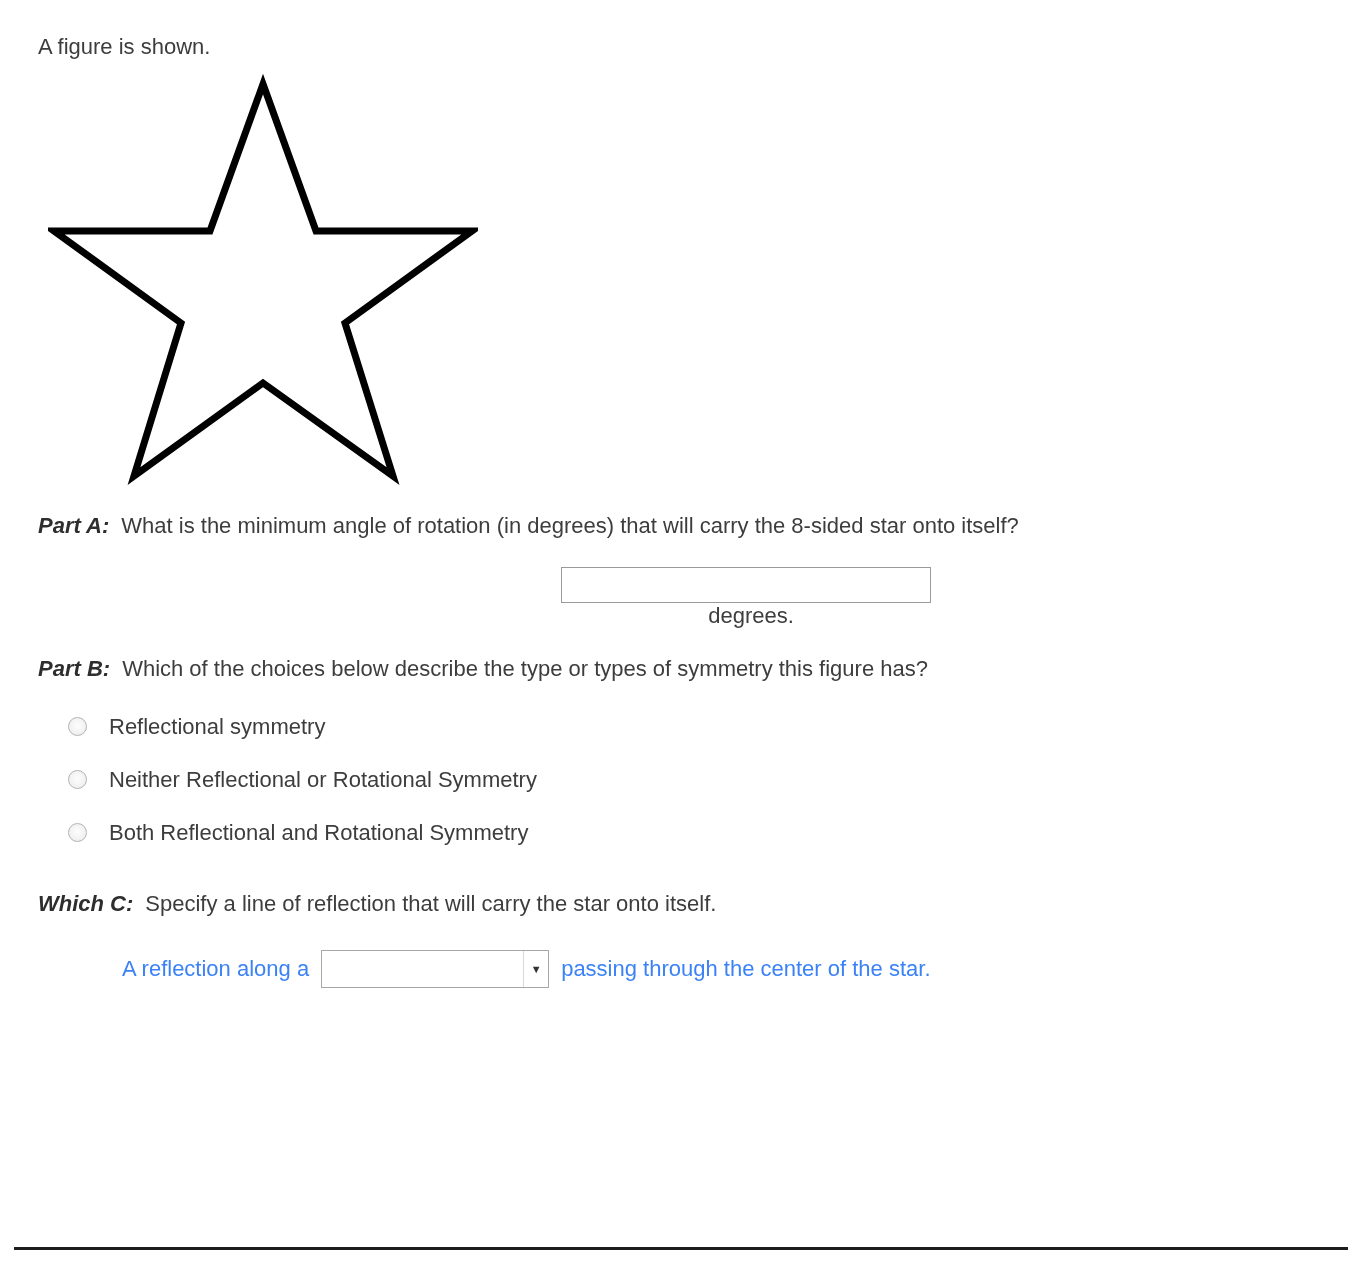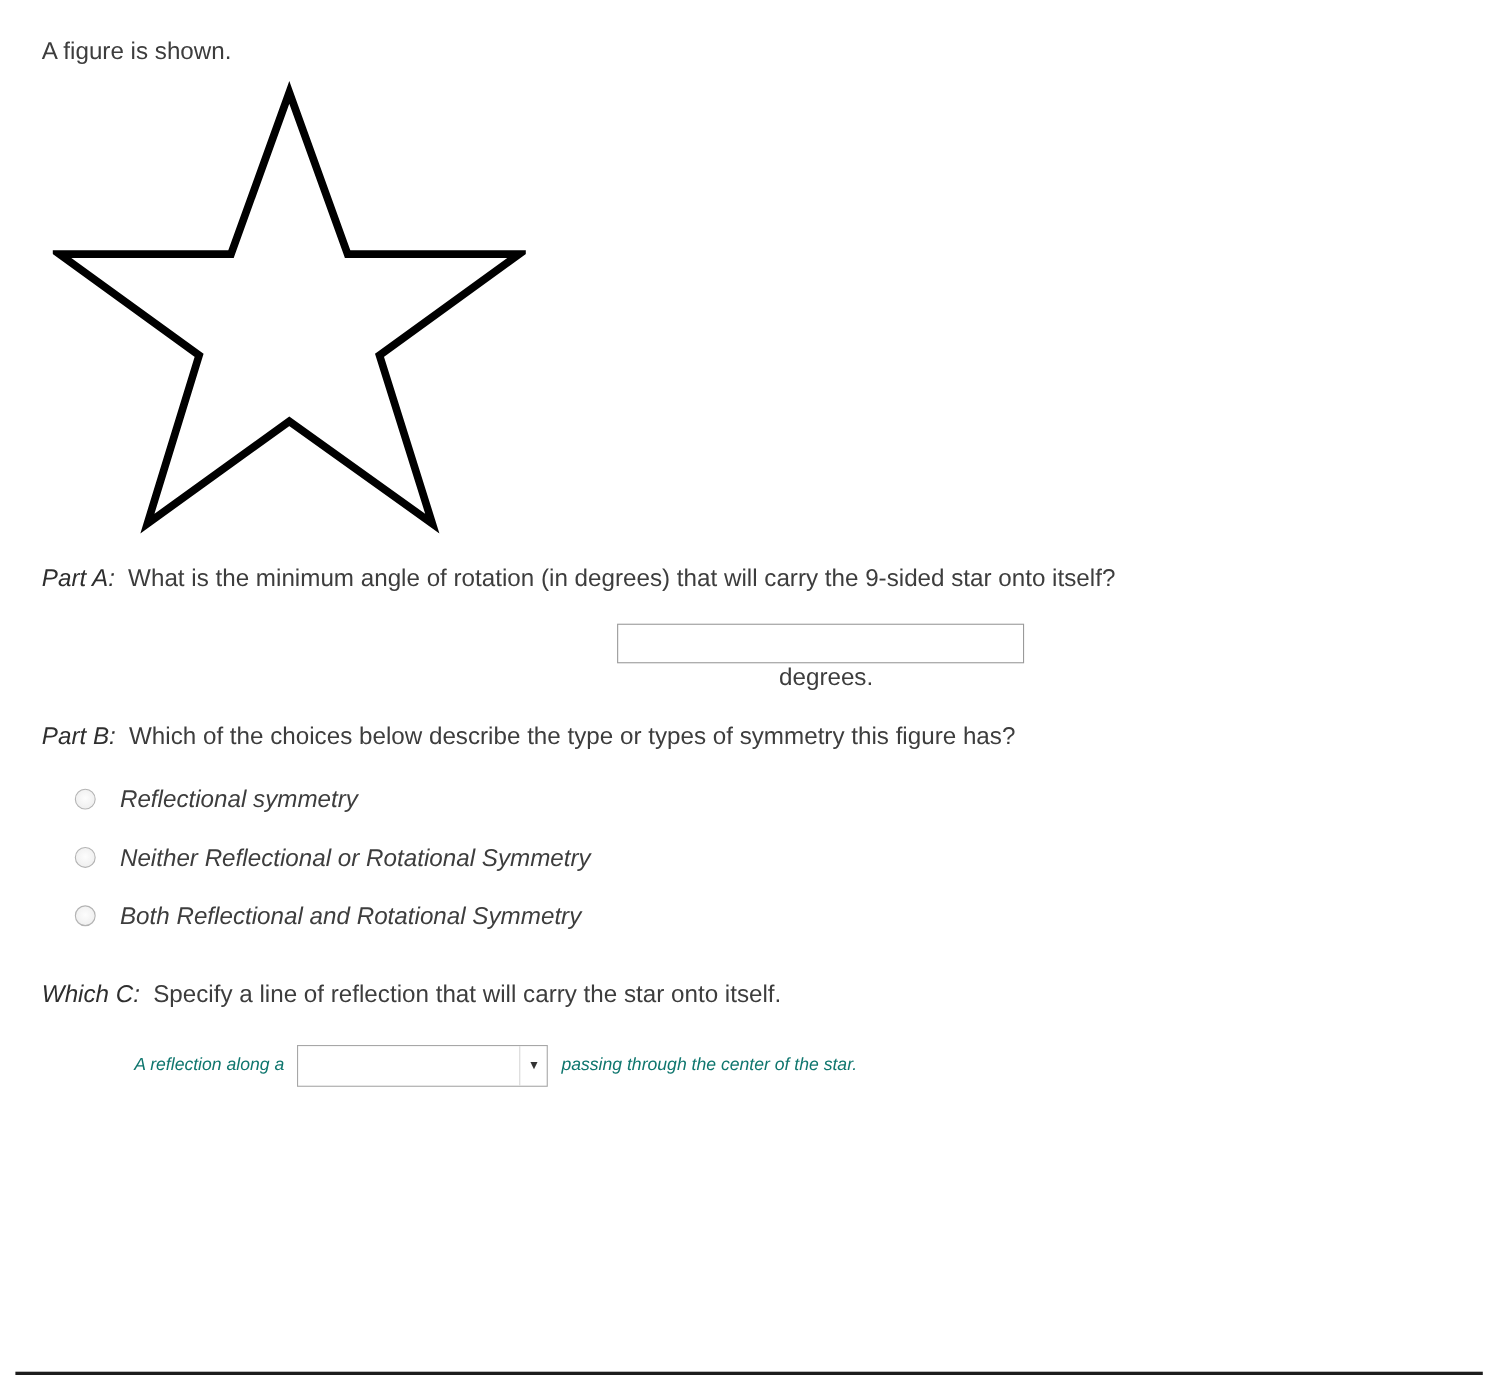--- a/index.html
+++ b/index.html
@@ -40,21 +40,21 @@
   .part-block {
     margin-top: 26px;
   }
   .part-line {
     font-size: 22px;
     color: #3d3d3d;
     line-height: 1.3;
   }
   .part-label {
     font-style: italic;
-    font-weight: normal;
+    font-weight: bold;
     color: #2e2e2e;
     margin-right: 12px;
   }
   .answer-row {
     display: flex;
     align-items: center;
     margin-top: 26px;
     margin-left: 100px;
     flex-direction: column;
   }
@@ -90,35 +90,33 @@
     border-radius: 50%;
     border: 1px solid #b3b3b3;
     background: radial-gradient(circle at 50% 45%, #fdfdfd 0%, #f0f0f0 70%, #e3e3e3 100%);
     box-sizing: border-box;
     flex: 0 0 auto;
     margin-right: 22px;
   }
   .choice-label {
     font-size: 22px;
     color: #3d3d3d;
-    font-style: italic;
   }
   .partc-block {
     margin-top: 44px;
   }
   .reflect-row {
     display: flex;
     align-items: center;
     margin-top: 32px;
     margin-left: 84px;
   }
   .reflect-text {
-    font-size: 16px;
-    color: #0f766e;
-    font-style: italic;
+    font-size: 22px;
+    color: #3b82f6;
   }
   .select-box {
     width: 228px;
     height: 38px;
     border: 1px solid #a7a7a7;
     background: #ffffff;
     box-sizing: border-box;
     margin: 0 12px;
     position: relative;
     display: flex;
@@ -159,21 +157,21 @@
   <p class="intro-text">A figure is shown.</p>
 
   <div class="figure-wrap">
     <svg width="430" height="420" viewBox="0 0 430 420" xmlns="http://www.w3.org/2000/svg">
       <polygon points="215,18 268,165 424,165 297,257 345,410 215,317 86,410 133,257 6,165 162,165" fill="#ffffff" stroke="#000000" stroke-width="7" stroke-linejoin="miter"></polygon>
     </svg>
   </div>
 
   <div class="part-block">
     <div class="part-line">
-      <span class="part-label">Part A:</span><span>What is the minimum angle of rotation (in degrees) that will carry the 9-sided star onto itself?</span>
+      <span class="part-label">Part A:</span><span>What is the minimum angle of rotation (in degrees) that will carry the 8-sided star onto itself?</span>
     </div>
     <div class="answer-row">
       <input class="text-input" type="text" value="" style="">
       <span class="unit-text">degrees.</span>
     </div>
   </div>
 
   <div class="part-block">
     <div class="part-line">
       <span class="part-label">Part B:</span><span>Which of the choices below describe the type or types of symmetry this figure has?</span>

